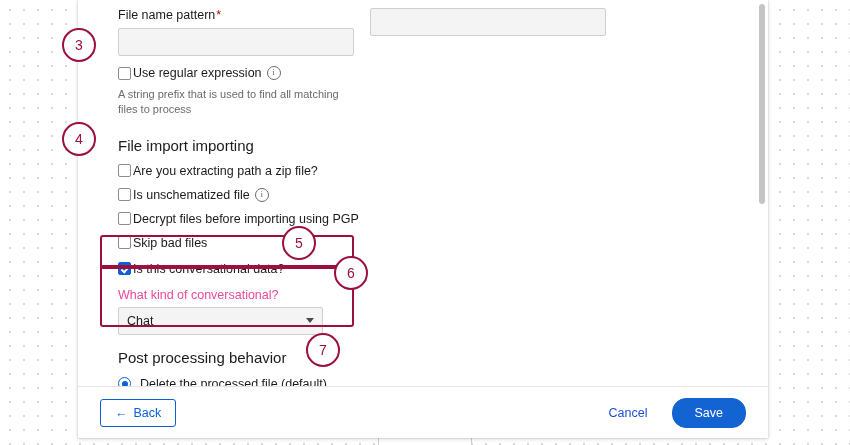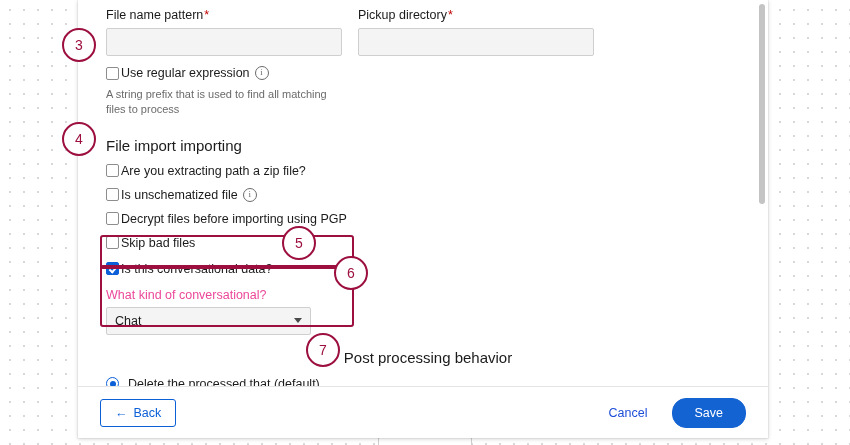--- a/index.html
+++ b/index.html
@@ -31,21 +31,21 @@
     top: 0;
     width: 690px;
     height: 438px;
     background: #ffffff;
     box-shadow: 0 1px 4px rgba(0,0,0,0.18), 0 0 0 1px rgba(0,0,0,0.04);
     overflow: hidden;
   }
 
   .dialog-body {
     position: absolute;
-    left: 0;
+    left: 12px;
     top: 0;
     right: 0;
     height: 386px;
     overflow: hidden;
     padding: 0;
   }
 
   .content {
     position: absolute;
     left: 28px;
@@ -143,21 +143,20 @@
     flex: none;
   }
 
   .section-title {
     font-size: 15px;
     color: #1b1b1b;
     margin: 20px 0 6px 0;
   }
   .section-title.small-gap {
     margin-top: 14px;
-    text-align: center;
   }
 
   
   .select-label {
     font-size: 12.5px;
     color: #ec4899;
     margin: 12px 0 5px 0;
     display: block;
   }
   .select-box {
@@ -340,23 +339,20 @@
           <div class="check-row">
             <span class="cb"></span>
             <span class="check-label">Use regular expression</span>
             <span class="info-icon">i</span>
           </div>
 
           <div class="help-text">A string prefix that is used to find all matching files to process</div>
         </div>
 
         <div class="field">
-          <label class="field-label">
-            <span>Pickup directory</span><span class="req">*</span>
-          </label>
           <input class="text-input" type="text" value="" style="">
         </div>
 
       </div>
 
       <div class="section-title">File import importing</div>
 
       <div class="check-row">
         <span class="cb"></span>
         <span class="check-label">Are you extracting path a zip file?</span>
@@ -386,21 +382,21 @@
       <label class="select-label">What kind of conversational?</label>
       <div class="select-box">
         <span>Chat</span>
         <span class="chev"></span>
       </div>
 
       <div class="section-title small-gap">Post processing behavior</div>
 
       <div class="radio-row">
         <span class="rb selected"></span>
-        <span class="check-label">Delete the processed that (default)</span>
+        <span class="check-label">Delete the processed file (default)</span>
       </div>
 
     </div>
   </div>
 
   <div class="scroll-track">
     <div class="scroll-thumb" style="position:absolute;top:0;right:0;"></div>
   </div>
 
   <div class="footer">

